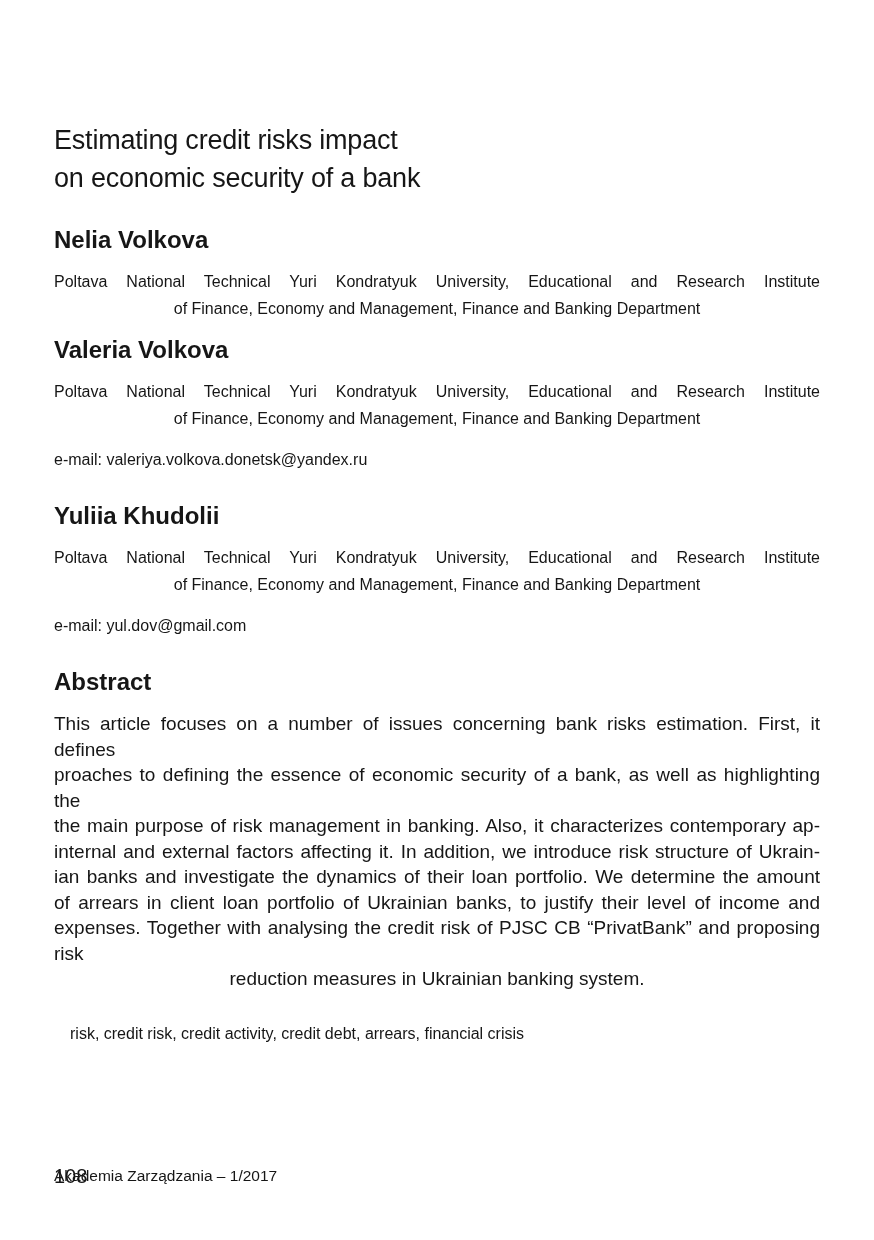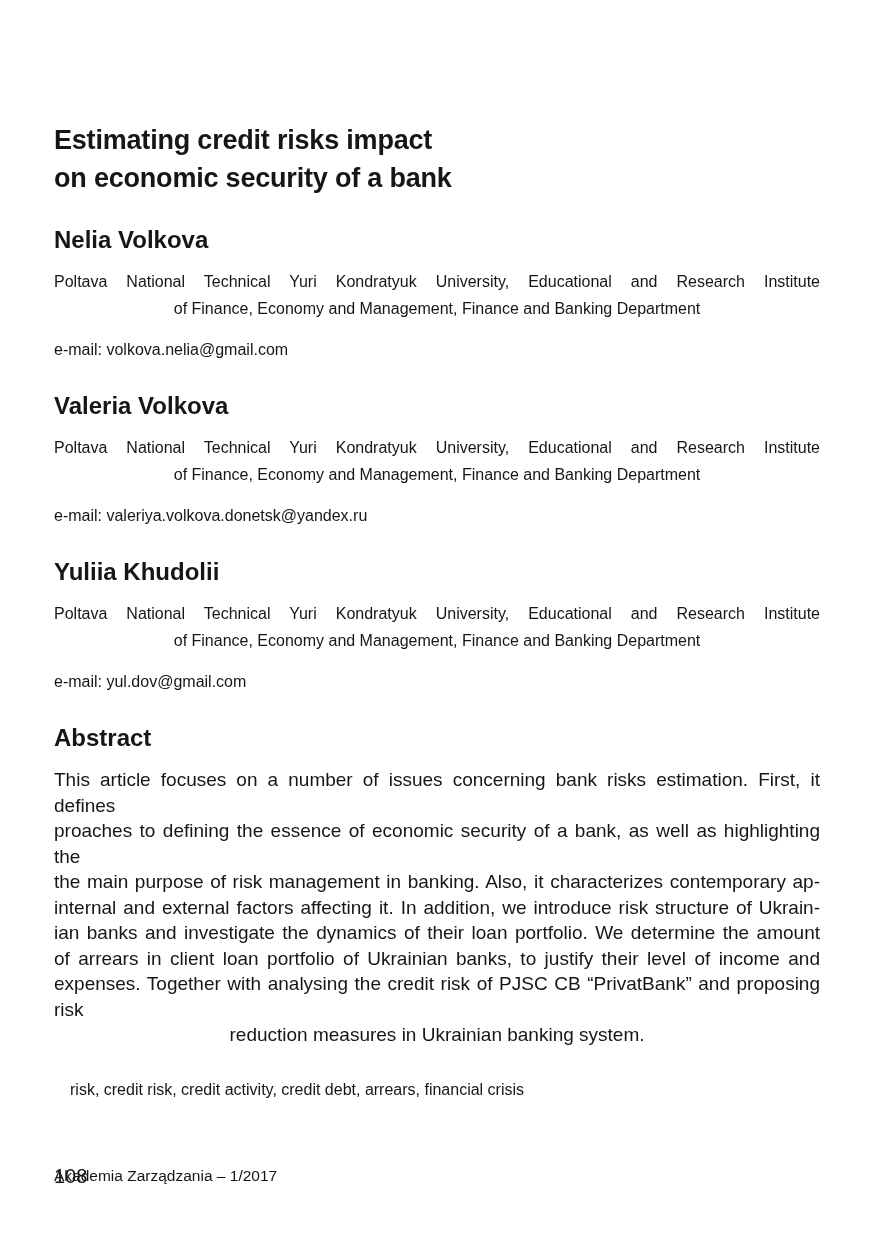--- a/index.html
+++ b/index.html
@@ -19,21 +19,21 @@
   .content {
     position: absolute;
     left: 54px;
     top: 121px;
     width: 766px;
   }
   .title {
     margin: 0 0 30px 0;
     font-size: 27px;
     line-height: 38px;
-    font-weight: 700;
+    font-weight: 400;
     letter-spacing: -0.2px;
   }
   .title-line { display: block; }
   .h2 {
     margin: 0 0 16px 0;
     font-size: 24px;
     line-height: 26px;
     font-weight: 700;
   }
   .affiliation {
@@ -92,24 +92,20 @@
     <h1 class="title">
       <span class="title-line">Estimating credit risks impact</span>
       <span class="title-line">on economic security of a bank</span>
     </h1>
 
     <h2 class="h2">Nelia Volkova</h2>
     <p class="affiliation">
       <span class="jline" style="display:block">Poltava National Technical Yuri Kondratyuk University, Educational and Research Institute</span>
       <span class="jline-last" style="display:block">of Finance, Economy and Management, Finance and Banking Department</span>
     </p>
-    <p class="email-line">
-      <span>e-mail:</span>
-      <span>volkova.nelia@gmail.com</span>
-    </p>
 
     <h2 class="h2">Valeria Volkova</h2>
     <p class="affiliation">
       <span class="jline" style="display:block">Poltava National Technical Yuri Kondratyuk University, Educational and Research Institute</span>
       <span class="jline-last" style="display:block">of Finance, Economy and Management, Finance and Banking Department</span>
     </p>
     <p class="email-line">
       <span>e-mail:</span>
       <span>valeriya.volkova.donetsk@yandex.ru</span>
     </p>

